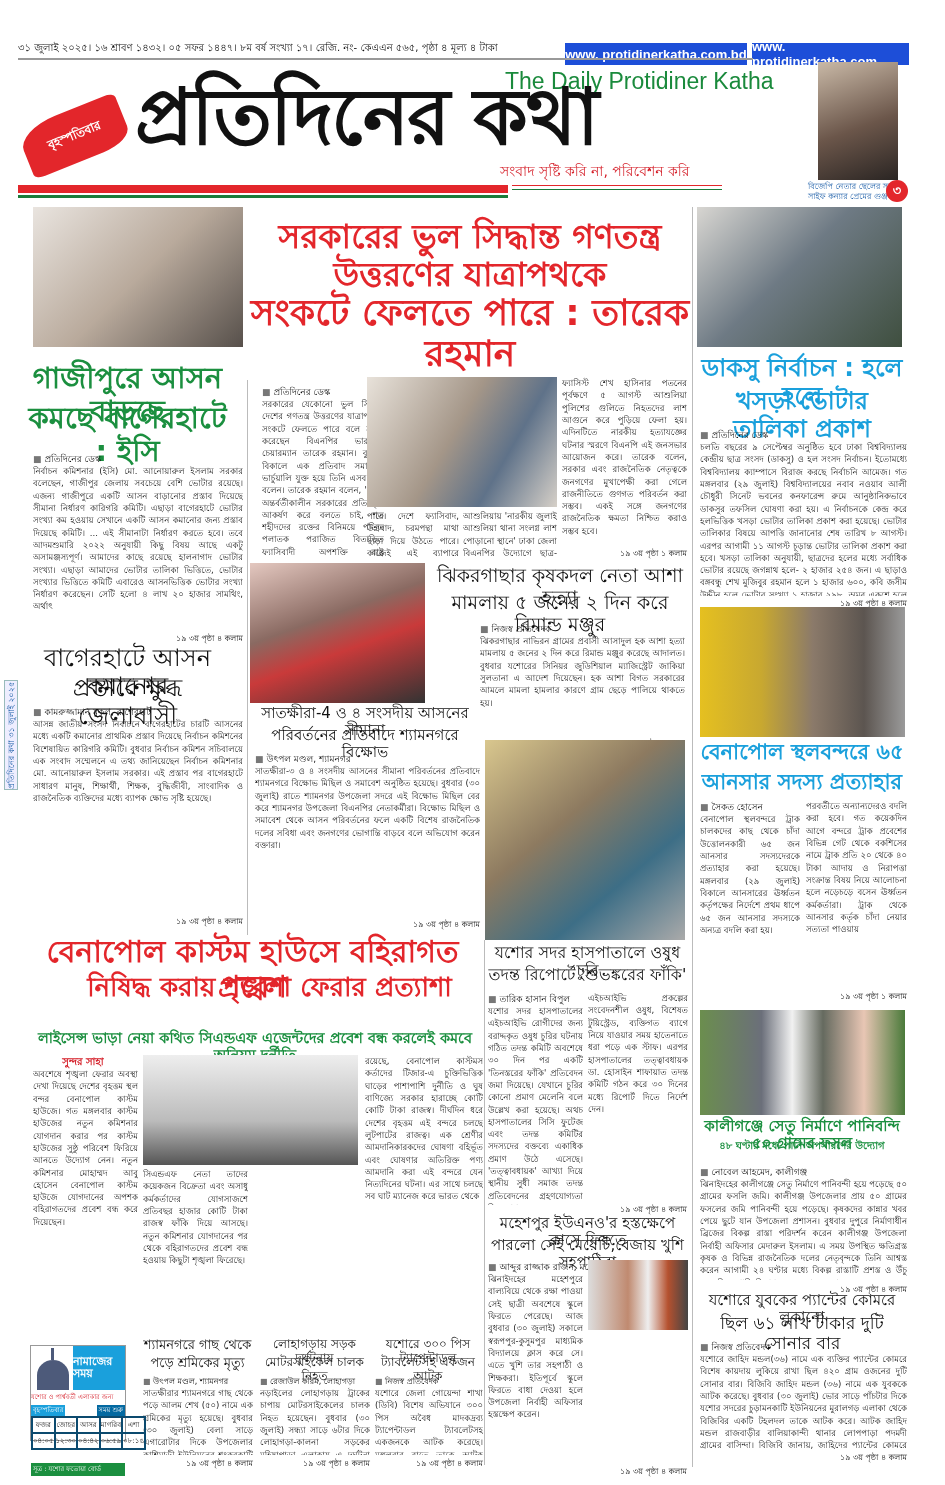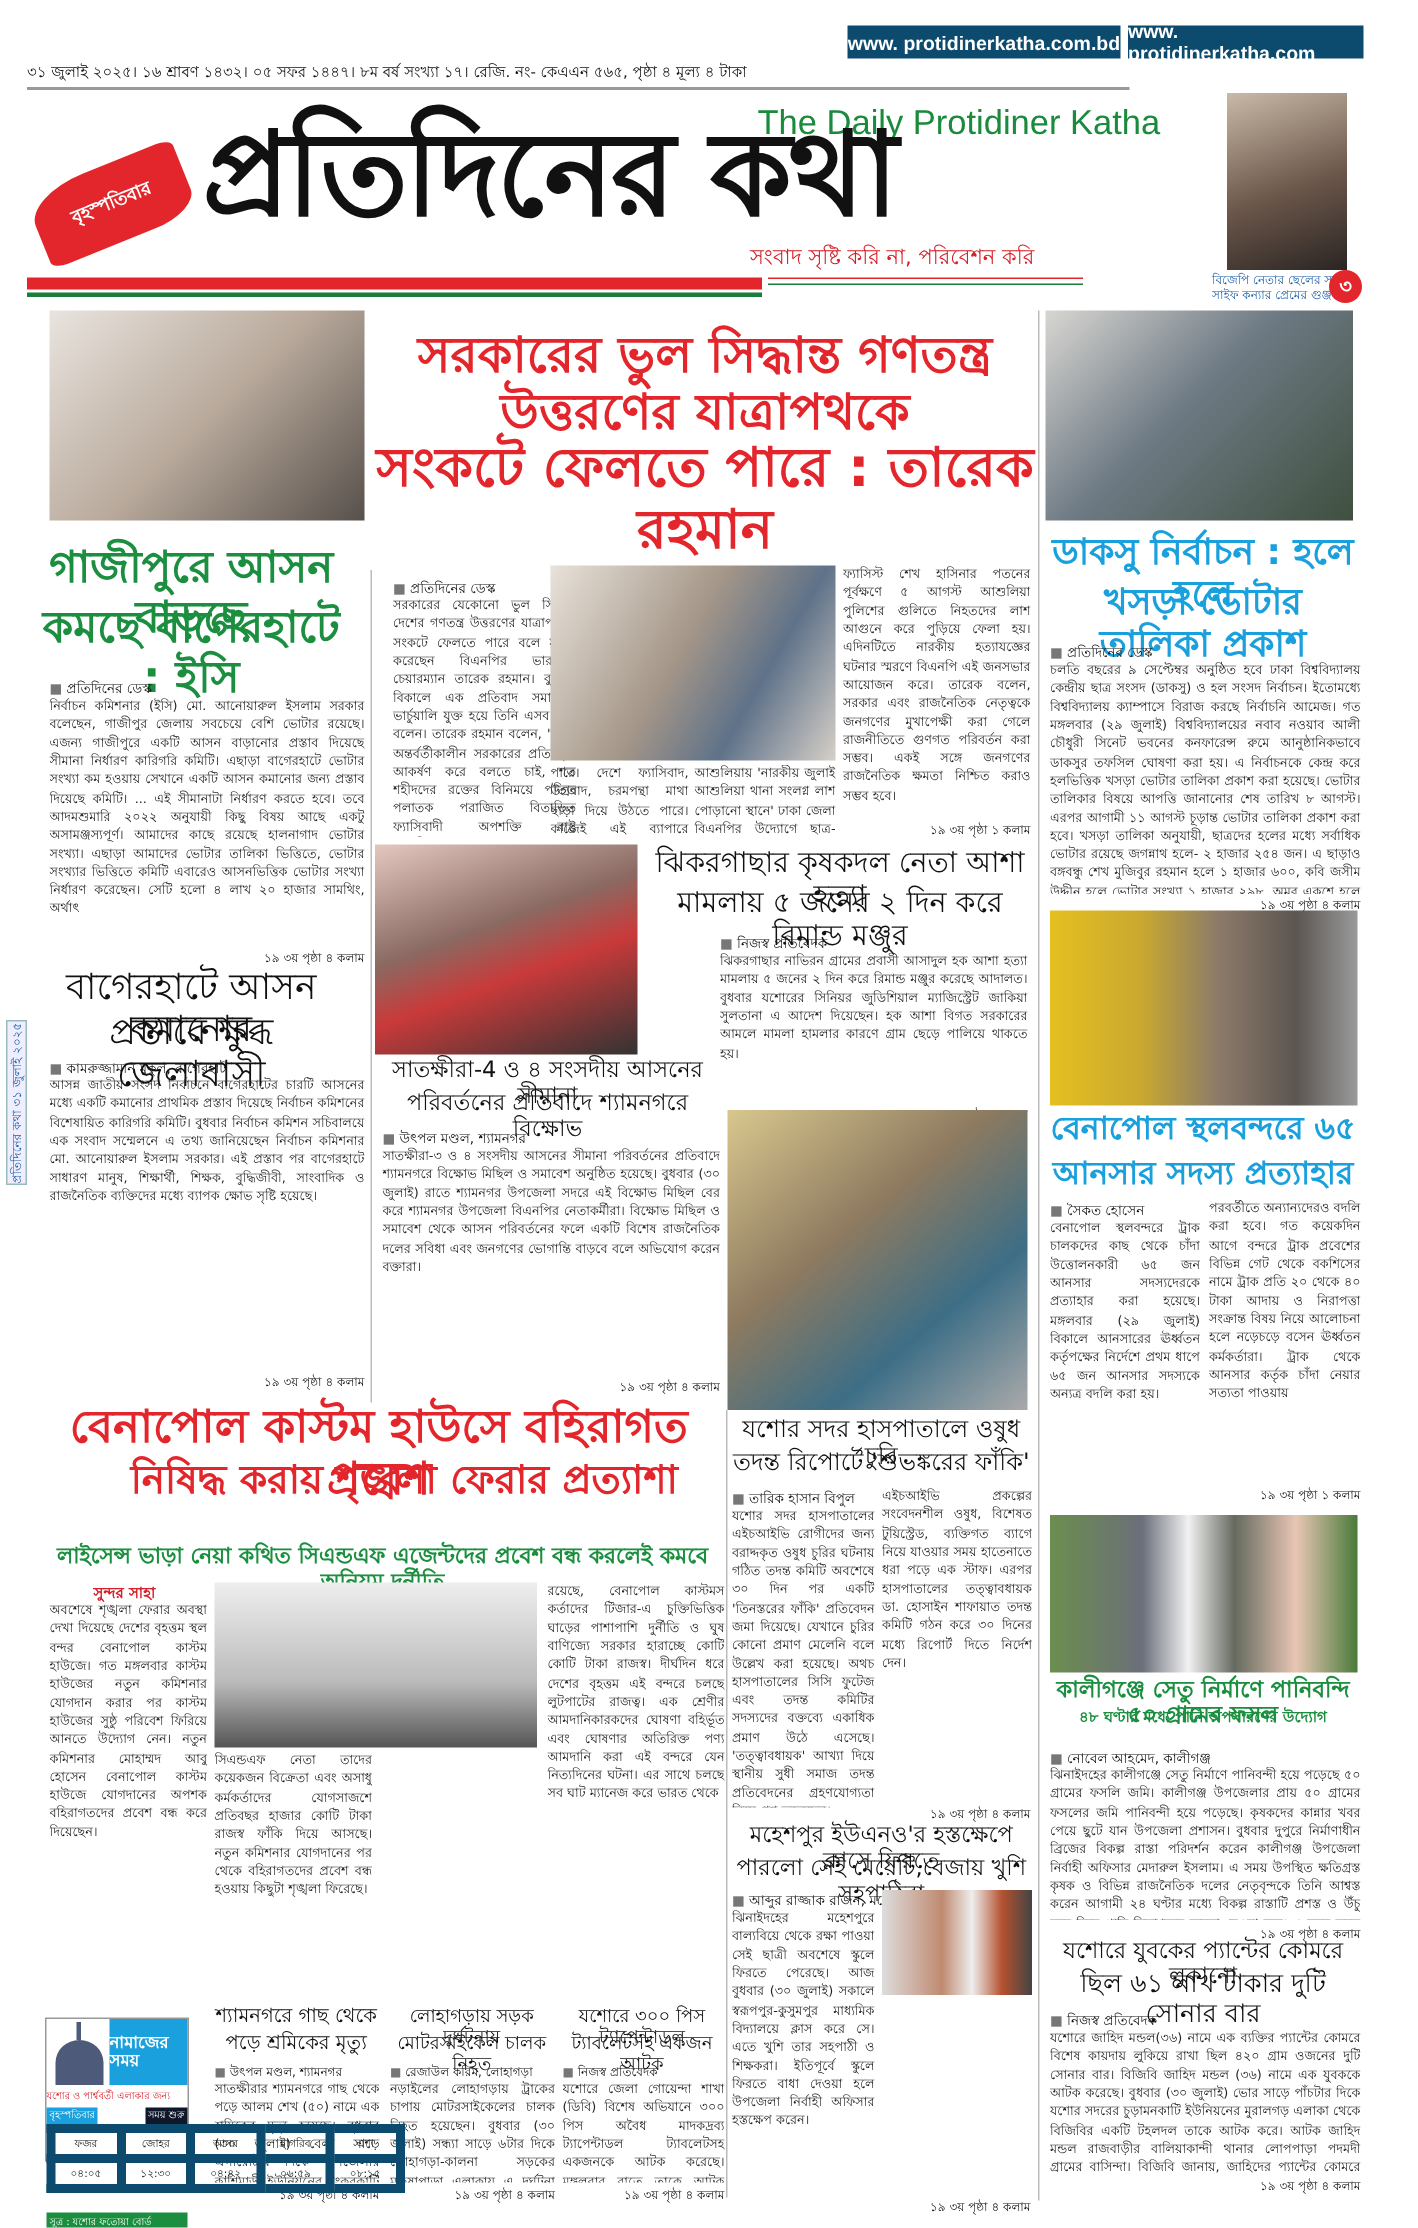--- a/index.html
+++ b/index.html
@@ -1,19 +1,19 @@
 <!DOCTYPE html>
 <html><head>
 <meta charset="utf-8">
 <style>
 *{box-sizing:border-box;margin:0;padding:0}
 body{width:945px;height:1485px;background:#fff;font-family:"DejaVu Sans",sans-serif;color:#111;position:relative;overflow:hidden}
 .abs{position:absolute}
 .topline{left:18px;top:40px;font-size:10px;white-space:nowrap;color:#111}
-.urlbox{top:17px;height:22px;background:#0c4a6e;color:#fff;font-family:"Liberation Sans",sans-serif;font-size:13px;font-weight:bold;display:flex;align-items:center;justify-content:center}
+.urlbox{top:43px;height:22px;background:#1d4ed8;color:#fff;font-family:"Liberation Sans",sans-serif;font-size:13px;font-weight:bold;display:flex;align-items:center;justify-content:center}
 .rule1{left:18px;top:58px;width:735px;height:2px;background:#999}
 .brand-en{left:505px;top:68px;color:#1a8a3c;font-family:"Liberation Sans",sans-serif;font-size:23px}
 .masthead{left:135px;top:78px;font-family:"DejaVu Serif",serif;font-size:78px;font-weight:bold;letter-spacing:-2px;color:#111;line-height:1}
 .splash{left:22px;top:110px;width:105px;height:52px;background:#e3262b;transform:rotate(-22deg);border-radius:40% 10% 30% 10%;color:#fff;font-size:12px;font-weight:bold;display:flex;align-items:center;justify-content:center}
 .slogan{left:500px;top:160px;color:#d5202a;font-size:14px}
 .redbar{left:18px;top:185px;width:490px;height:8px;background:#e3262b}
 .greenbar{left:18px;top:195px;width:490px;height:3px;background:#1b7c3b}
 .thinred{left:512px;top:185px;width:210px;height:1px;background:#e3262b}
 .thingreen{left:512px;top:189px;width:210px;height:1px;background:#1b7c3b}
 .teaser-photo{left:818px;top:62px;width:80px;height:118px;background:linear-gradient(160deg,#c9b9a7,#6b564a 55%,#2a2523)}
@@ -24,21 +24,21 @@
 .h-green{color:#1b8f3f;font-weight:bold;text-align:center;line-height:1.15}
 .h-blue{color:#1aa0dc;font-weight:bold;text-align:center;line-height:1.15}
 .h-black{color:#111;text-align:center;line-height:1.15}
 .byline{font-size:9px;font-weight:normal}
 .byline::before{content:"■ ";color:#777}
 .body{font-size:8.5px;line-height:1.45;color:#222;text-align:justify;overflow:hidden}
 .cont{font-size:8px;text-align:right;color:#111}
 .vrule{width:1px;background:#bbb}
 .prayer{left:30px;top:1345px;width:96px;height:96px;border:1px solid #999}
 .ptable{width:100%;border-collapse:collapse;font-size:7px;text-align:center}
-.ptable td{border:6px solid #0c4a6e;padding:1px 10px}
+.ptable td{border:2px solid #0c4a6e;padding:1px 0}
 </style>
 </head>
 <body>
 
 <div class="abs topline">৩১ জুলাই ২০২৫। ১৬ শ্রাবণ ১৪৩২। ০৫ সফর ১৪৪৭। ৮ম বর্ষ সংখ্যা ১৭। রেজি. নং- কেএএন ৫৬৫, পৃষ্ঠা ৪ মূল্য ৪ টাকা</div>
 <div class="abs urlbox" style="left:565px;width:182px">www. protidinerkatha.com.bd</div>
 <div class="abs urlbox" style="left:752px;width:157px">www. protidinerkatha.com</div>
 <div class="abs rule1"></div>
 <div class="abs splash">বৃহস্পতিবার</div>
 <div class="abs brand-en">The Daily Protidiner Katha</div>
@@ -166,21 +166,21 @@
   <div style="display:flex;height:44px">
     <div style="width:42px;position:relative">
       <div style="position:absolute;left:6px;bottom:0;width:32px;height:30px;background:#4d5a7a;border-radius:50% 50% 0 0"></div>
       <div style="position:absolute;left:20px;top:2px;width:3px;height:12px;background:#4d5a7a"></div>
     </div>
     <div style="flex:1;background:#1aa0dc;color:#fff;font-size:11px;font-weight:bold;display:flex;align-items:center;justify-content:center;line-height:1.1">নামাজের সময়</div>
   </div>
   <div style="font-size:6.5px;color:#d5202a;text-align:left;margin-top:2px">যশোর ও পার্শ্ববর্তী এলাকার জন্য</div>
   <div style="display:flex;justify-content:space-between;font-size:6.5px;margin-top:2px">
     <span style="background:#1aa0dc;color:#fff;padding:0 2px">বৃহস্পতিবার</span>
-    <span style="background:#0f172a;color:#fff;padding:0 2px">সময় শুরু</span>
+    <span style="background:#0369a1;color:#fff;padding:0 2px">সময় শুরু</span>
   </div>
   <table class="ptable">
     <tbody>
         <tr>
       <td>ফজর</td>
       <td>জোহর</td>
       <td>আসর</td>
       <td>মাগরিব</td>
       <td>এশা</td>
     </tr>

